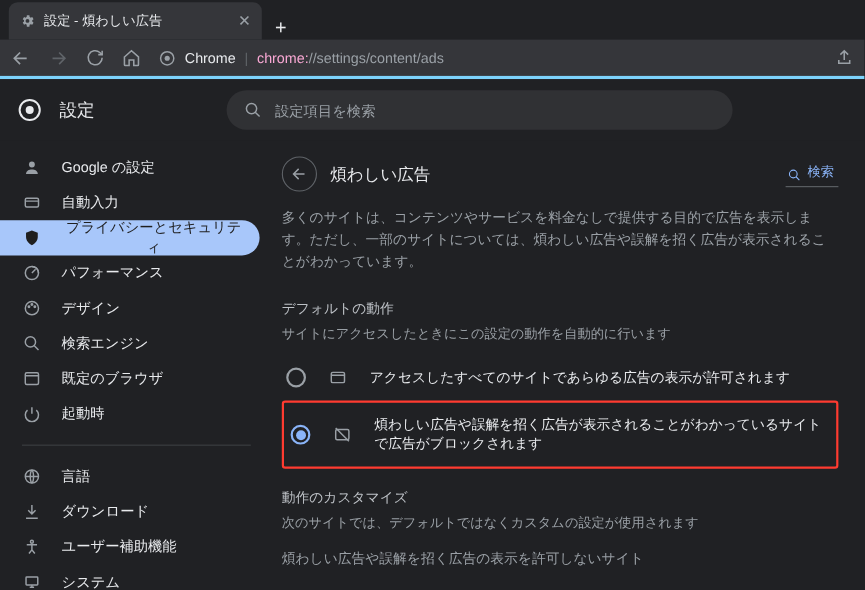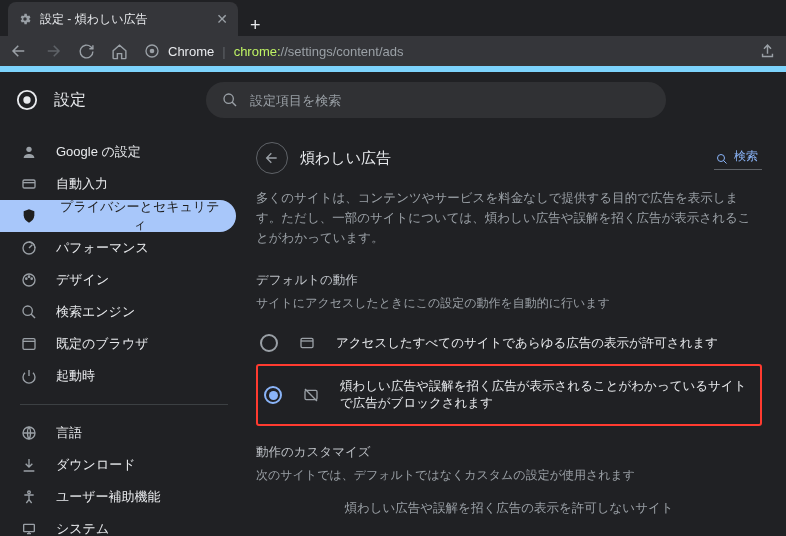--- a/index.html
+++ b/index.html
@@ -3,27 +3,27 @@
 <meta charset="utf-8">
 <style>
 * { margin:0; padding:0; box-sizing:border-box; font-family:"Segoe UI","Meiryo",sans-serif; }
 body { background:#202124; color:#e8eaed; width:786px; height:536px; overflow:hidden; }
 .tabbar { background:#202124; height:36px; display:flex; align-items:flex-end; padding-left:8px; }
 .tab { background:#35363a; height:34px; border-radius:8px 8px 0 0; display:flex; align-items:center; padding:0 10px; gap:8px; min-width:230px; position:relative; }
 .tab-title { font-size:12px; color:#e8eaed; white-space:nowrap; flex:1; }
 .tab-close { color:#9aa0a6; font-size:14px; cursor:pointer; }
 .newtab { color:#e8eaed; font-size:18px; padding:0 12px; cursor:pointer; }
 .gear-icon { color:#9aa0a6; }
-.toolbar { background:#35363a; height:36px; display:flex; align-items:center; padding:0 10px; gap:16px; border-bottom:6px solid #7dd3fc; }
+.toolbar { background:#35363a; height:36px; display:flex; align-items:center; padding:0 10px; gap:16px; border-bottom:3px solid #7dd3fc; }
 .tool-icon { color:#9aa0a6; cursor:pointer; display:flex; align-items:center; }
 .urlarea { flex:1; display:flex; align-items:center; gap:8px; color:#9aa0a6; font-size:13px; }
 .url-chrome { color:#e8eaed; }
 .url-sep { color:#5f6368; }
 .url-path { color:#9aa0a6; }
-.url-path .bright { color:#bef264; }
+.url-path .bright { color:#f9a8d4; }
 .share-icon { color:#9aa0a6; cursor:pointer; }
 .header { background:#202124; height:56px; display:flex; align-items:center; padding:0 16px; gap:16px; }
 .header-title { font-size:16px; color:#e8eaed; }
 .search-wrap { flex:1; display:flex; justify-content:center; }
 .search-box { background:#303134; border-radius:20px; height:36px; width:460px; display:flex; align-items:center; padding:0 16px; gap:12px; }
 .search-box input { background:transparent; border:none; outline:none; color:#e8eaed; font-size:13px; flex:1; }
 .search-box input::placeholder { color:#9aa0a6; }
 .main { display:flex; height:calc(536px - 36px - 36px - 56px); }
 .sidebar { width:248px; padding:8px 0; overflow-y:auto; }
 .side-item { display:flex; align-items:center; gap:18px; padding:8px 12px 8px 20px; font-size:13px; color:#e8eaed; cursor:pointer; border-radius:0 18px 18px 0; margin-right:12px; height:32px; }
@@ -39,21 +39,21 @@
 .desc { font-size:12.5px; color:#9aa0a6; line-height:1.6; margin-bottom:24px; }
 .section-label { font-size:12.5px; color:#bdc1c6; margin:8px 0 6px; }
 .section-sub { font-size:12px; color:#9aa0a6; margin-bottom:12px; }
 .radio-row { display:flex; align-items:center; gap:20px; padding:10px 4px; cursor:pointer; }
 .radio { width:18px; height:18px; border:2px solid #9aa0a6; border-radius:50%; display:flex; align-items:center; justify-content:center; flex-shrink:0; }
 .radio.checked { border-color:#8ab4f8; }
 .radio.checked::after { content:""; width:9px; height:9px; background:#8ab4f8; border-radius:50%; }
 .radio-icon { width:18px; display:flex; justify-content:center; color:#9aa0a6; flex-shrink:0; }
 .radio-label { font-size:12.5px; color:#e8eaed; }
 .highlight { border:2px solid #ff3b30; border-radius:3px; padding:2px; margin:2px 0 18px; }
-.sub-text { font-size:12.5px; color:#9aa0a6; margin:16px 0 8px;text-align:center; }
+.sub-text { font-size:12.5px; color:#9aa0a6; margin:16px 0 8px; }
 .empty { font-size:12.5px; color:#9aa0a6; padding:12px 0 12px 48px; }
 svg { display:block; }
 </style>
 </head>
 <body>
 
 <div class="tabbar">
   <div class="tab">
     <span class="gear-icon">
       <svg width="14" height="14" viewBox="0 0 24 24" fill="currentColor">

